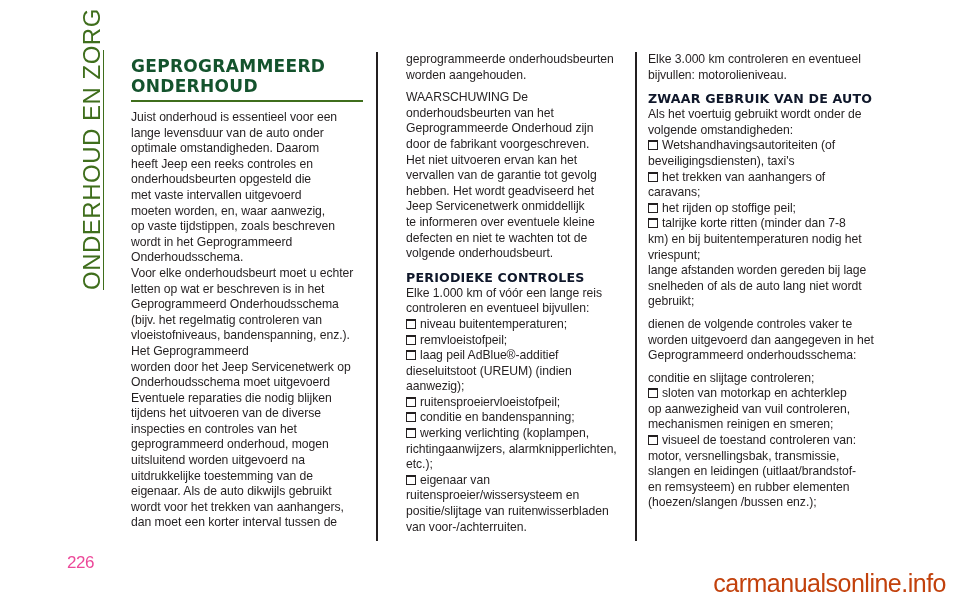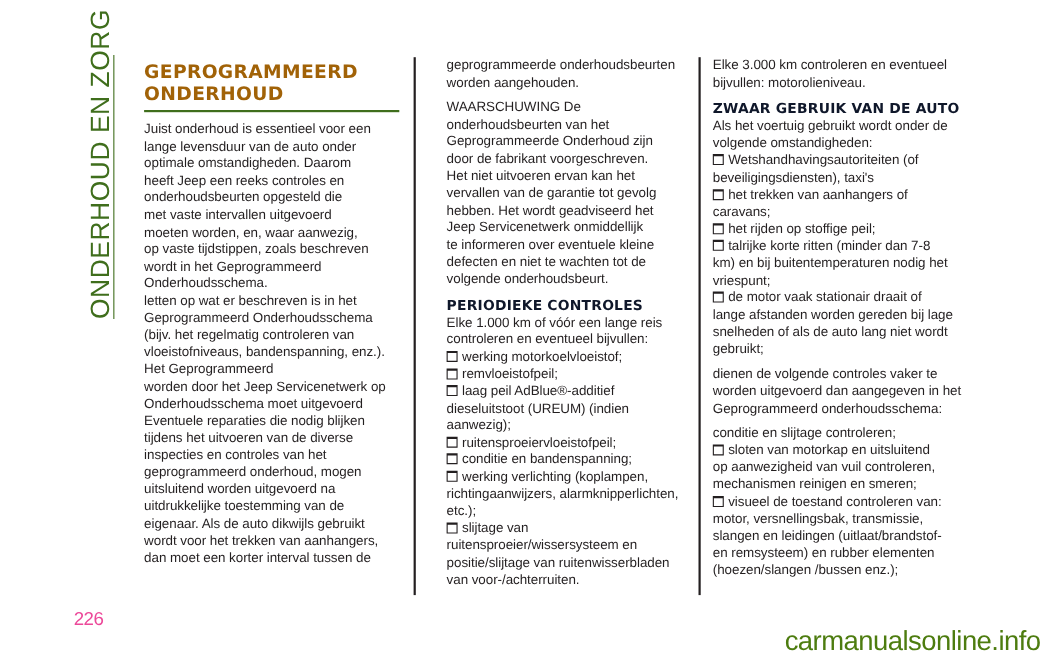--- a/index.html
+++ b/index.html
@@ -28,38 +28,38 @@
   .col1 { left: 131px; width: 236px; }
   .col2 { left: 406px; width: 236px; }
   .col3 { left: 648px; width: 240px; }
 
   .vrule { position: absolute; width: 1.5px; background: #231f20; }
   .vr1 { left: 376px; top: 52px; height: 489px; }
   .vr2 { left: 635px; top: 52px; height: 489px; }
 
   .main-title {
     font-family: "DejaVu Sans", "Liberation Sans", sans-serif;
-    font-weight: bold; font-size: 17px; line-height: 20px; color: #a16207;
+    font-weight: bold; font-size: 17px; line-height: 20px; color: #14532d;
     letter-spacing: 0.3px; padding-top: 4px; padding-bottom: 4px;
     border-bottom: 2px solid #3f6e1c; margin-bottom: 8px; width: 232px;
   }
   .sec-title {
     font-family: "DejaVu Sans", "Liberation Sans", sans-serif;
     font-weight: bold; font-size: 12.6px; line-height: 16px; color: #0f172a;
     letter-spacing: 0.2px; margin-top: 8px;
   }
   .gap { margin-top: 7px; }
   .bullet::before {
     content: ""; display: inline-block; width: 8px; height: 7px;
     border: 1.3px solid #231f20; border-top-width: 2.2px;
     margin-right: 4px; vertical-align: -1px;
   }
 
   .page-num { position: absolute; left: 67px; top: 553px; font-size: 17px; color: #ec4899; letter-spacing: -0.5px; }
-  .watermark { position: absolute; right: 14px; top: 569px; font-size: 25px; color: #4d7c0f; letter-spacing: -0.5px; }
+  .watermark { position: absolute; right: 14px; top: 569px; font-size: 25px; color: #c2410c; letter-spacing: -0.5px; }
 </style>
 </head>
 <body>
 
 <div class="side-tab">
   <div class="side-text">ONDERHOUD EN ZORG</div>
   <div class="side-rule"></div>
 </div>
 
 <div class="vrule vr1"></div>
@@ -71,20 +71,21 @@
       <div>Juist onderhoud is essentieel voor een</div>
       <div>lange levensduur van de auto onder</div>
       <div>optimale omstandigheden. Daarom</div>
       <div>heeft Jeep een reeks controles en</div>
       <div>onderhoudsbeurten opgesteld die</div>
       <div>met vaste intervallen uitgevoerd</div>
       <div>moeten worden, en, waar aanwezig,</div>
       <div>op vaste tijdstippen, zoals beschreven</div>
       <div>wordt in het Geprogrammeerd</div>
       <div>Onderhoudsschema.</div>
+      <div>Voor elke onderhoudsbeurt moet u echter</div>
       <div>letten op wat er beschreven is in het</div>
       <div>Geprogrammeerd Onderhoudsschema</div>
       <div>(bijv. het regelmatig controleren van</div>
       <div>vloeistofniveaus, bandenspanning, enz.).</div>
       <div>Het Geprogrammeerd</div>
       <div>worden door het Jeep Servicenetwerk op</div>
       <div>Onderhoudsschema moet uitgevoerd</div>
       <div>Eventuele reparaties die nodig blijken</div>
       <div>tijdens het uitvoeren van de diverse</div>
       <div>inspecties en controles van het</div>
@@ -115,21 +116,21 @@
       <div>defecten en niet te wachten tot de</div>
       <div>volgende onderhoudsbeurt.</div>
     </div>
   <div class="sec-title">PERIODIEKE CONTROLES</div>
   <div id="c2-sintro">
       <div>Elke 1.000 km of vóór een lange reis</div>
       <div>controleren en eventueel bijvullen:</div>
     </div>
   <div id="c2-items">
       <div>
-        <div class="bullet">werking motorkoelvloeistof;</div>
+        <div class="bullet">niveau buitentemperaturen;</div>
       </div>
       <div>
         <div class="bullet">remvloeistofpeil;</div>
       </div>
       <div>
         <div class="bullet">laag peil AdBlue®-additief</div>
         <div>dieseluitstoot (UREUM) (indien</div>
         <div>aanwezig);</div>
       </div>
       <div>
@@ -137,21 +138,21 @@
       </div>
       <div>
         <div class="bullet">conditie en bandenspanning;</div>
       </div>
       <div>
         <div class="bullet">werking verlichting (koplampen,</div>
         <div>richtingaanwijzers, alarmknipperlichten,</div>
         <div>etc.);</div>
       </div>
       <div>
-        <div class="bullet">slijtage van</div>
+        <div class="bullet">eigenaar van</div>
         <div>ruitensproeier/wissersysteem en</div>
         <div>positie/slijtage van ruitenwisserbladen</div>
         <div>van voor-/achterruiten.</div>
       </div>
     </div>
 </div>
 
 <div class="col col3">
   <div id="c3-intro">
       <div>Elke 3.000 km controleren en eventueel</div>
@@ -173,37 +174,36 @@
       </div>
       <div>
         <div class="bullet">het rijden op stoffige peil;</div>
       </div>
       <div>
         <div class="bullet">talrijke korte ritten (minder dan 7-8</div>
         <div>km) en bij buitentemperaturen nodig het</div>
         <div>vriespunt;</div>
       </div>
       <div>
-        <div class="bullet">de motor vaak stationair draait of</div>
         <div>lange afstanden worden gereden bij lage</div>
         <div>snelheden of als de auto lang niet wordt</div>
         <div>gebruikt;</div>
       </div>
     </div>
   <div class="gap" id="c3-middle">
       <div>dienen de volgende controles vaker te</div>
       <div>worden uitgevoerd dan aangegeven in het</div>
       <div>Geprogrammeerd onderhoudsschema:</div>
     </div>
   <div class="gap" id="c3-checks">
       <div>
         <div>conditie en slijtage controleren;</div>
       </div>
       <div>
-        <div class="bullet">sloten van motorkap en uitsluitend</div>
+        <div class="bullet">sloten van motorkap en achterklep</div>
         <div>op aanwezigheid van vuil controleren,</div>
         <div>mechanismen reinigen en smeren;</div>
       </div>
       <div>
         <div class="bullet">visueel de toestand controleren van:</div>
         <div>motor, versnellingsbak, transmissie,</div>
         <div>slangen en leidingen (uitlaat/brandstof-</div>
         <div>en remsysteem) en rubber elementen</div>
         <div>(hoezen/slangen /bussen enz.);</div>
       </div>

